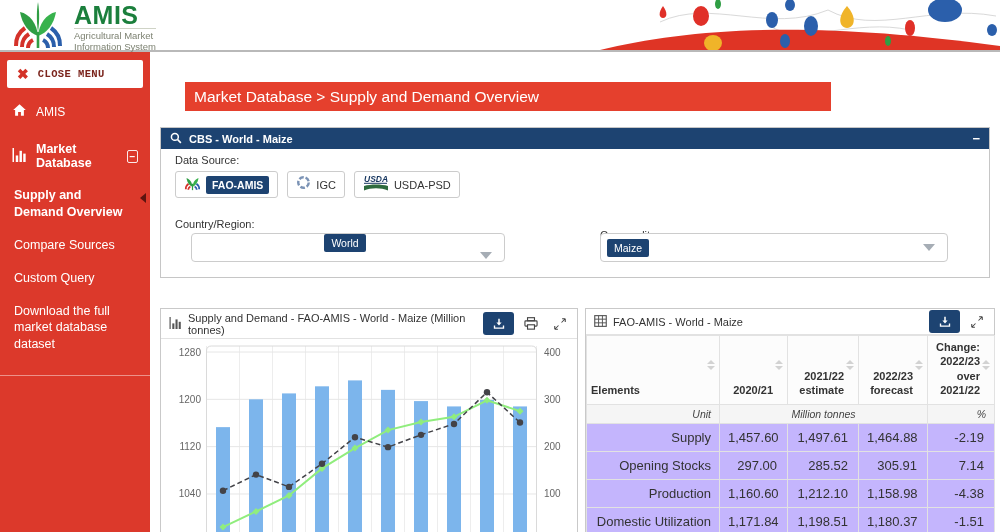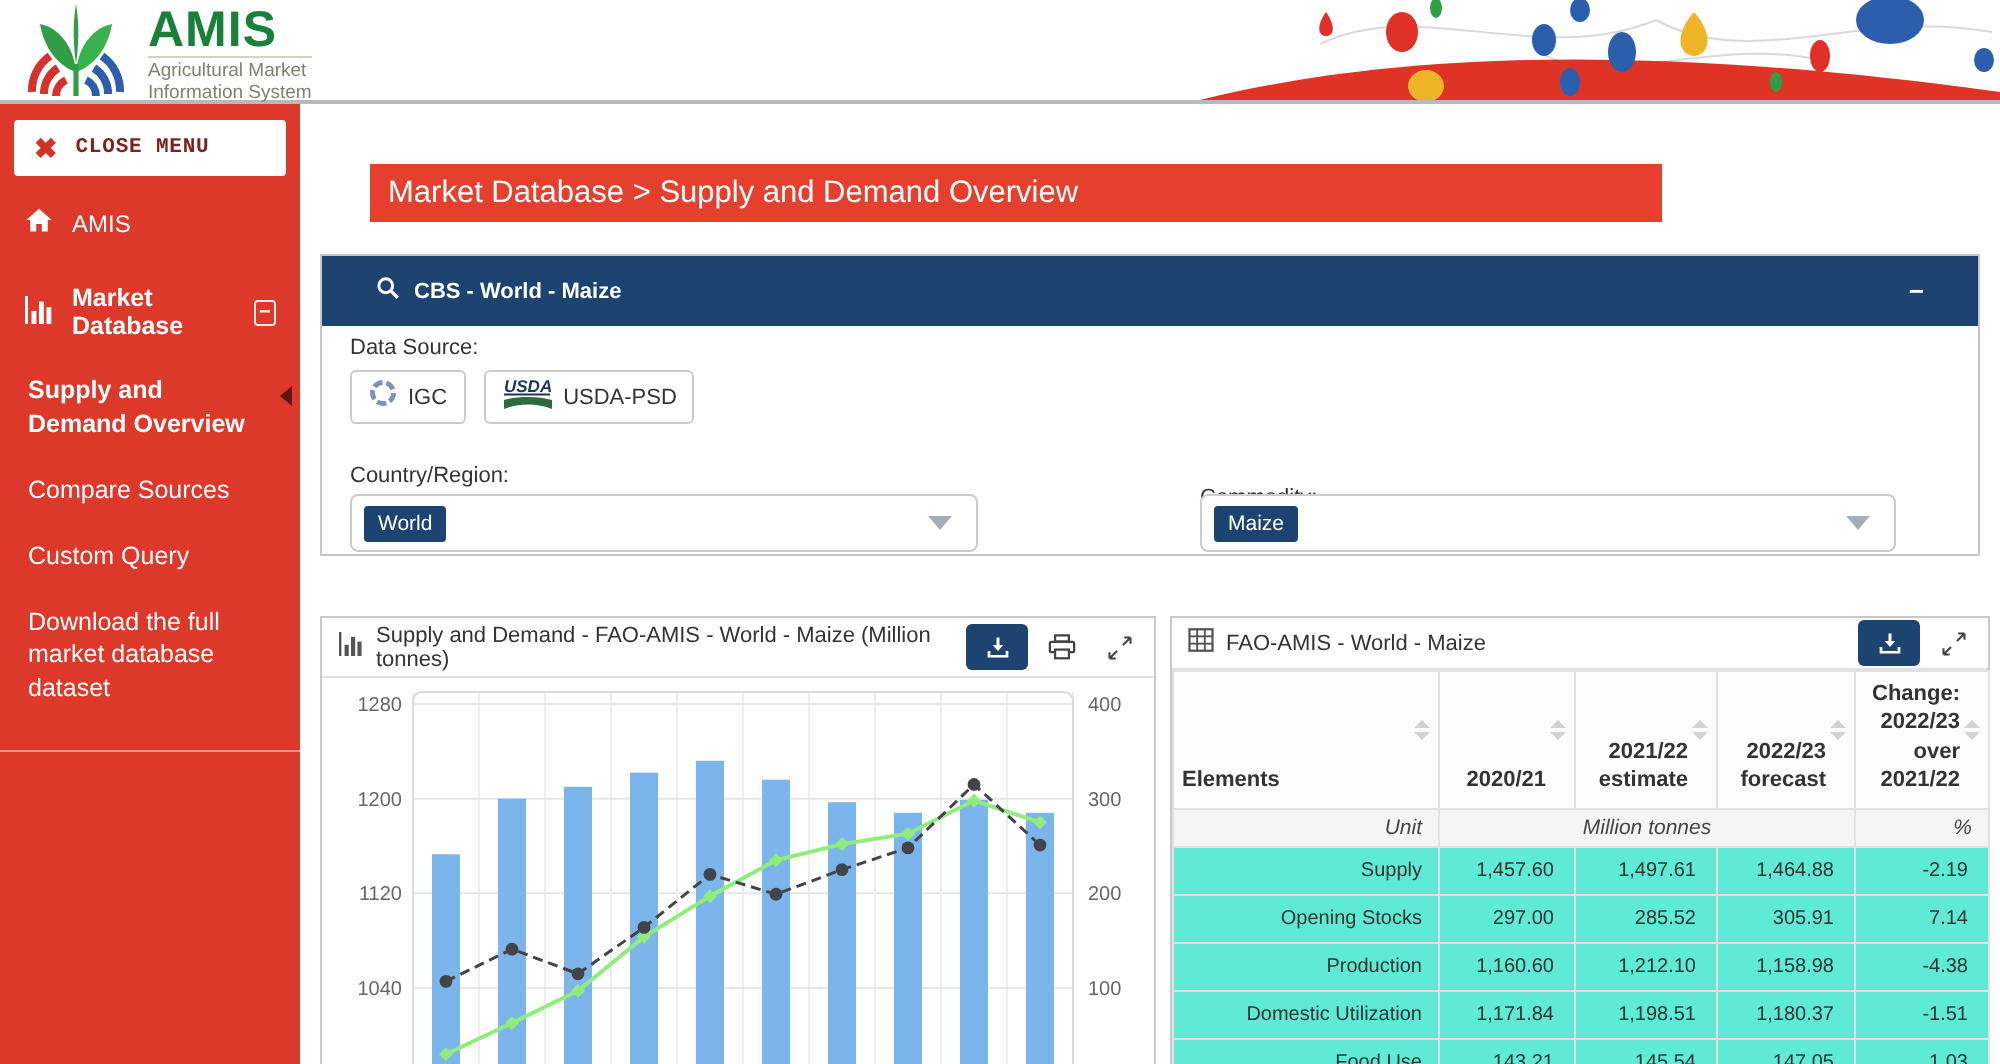--- a/index.html
+++ b/index.html
@@ -25,33 +25,33 @@
   .sub-item { padding:8px 10px 8px 14px; font-size:12.5px; line-height:1.35; cursor:pointer; position:relative; }
   .sub-item.active { font-weight:bold; }
   .tri-left { position:absolute; right:4px; top:14px; width:0; height:0; border-top:5px solid transparent; border-bottom:5px solid transparent; border-right:6px solid #5e1410; }
   .side-divider { border:none; border-top:1px solid rgba(255,255,255,.45); margin:14px 0 0 0; }
 
   
   .breadcrumb { position:absolute; left:185px; top:82px; width:646px; height:29px; background:#e5402d; color:#fff; font-size:15.5px; line-height:29px; padding-left:9px; }
 
   
   .cbs-panel { position:absolute; left:160px; top:127px; width:830px; height:151px; border:1px solid #c6c6c6; background:#fff; }
-  .cbs-header { height:35px; background:#1d4371; display:flex; align-items:center; gap:7px; padding:0 27px; color:#fff; }
+  .cbs-header { height:21px; background:#1d4371; display:flex; align-items:center; gap:7px; padding:0 9px; color:#fff; }
   .cbs-title { font-size:11px; font-weight:bold; }
   .cbs-minus { margin-left:auto; color:#fff; font-weight:bold; font-size:13px; cursor:pointer; line-height:10px; }
   .cbs-body { position:relative; height:128px; }
   .ds-label, .sel-label { position:absolute; font-size:11px; color:#333; }
   .ds-label { left:14px; top:5px; }
   .ds-row { position:absolute; left:14px; top:22px; display:flex; gap:9px; }
   .ds-btn { height:27px; border:1px solid #ccc; border-radius:3px; background:#fff; display:flex; align-items:center; gap:5px; padding:0 8px; cursor:pointer; }
   .ds-pill { background:#1d4371; color:#fff; font-size:10.5px; font-weight:bold; padding:3px 6px; border-radius:2px; }
   .ds-txt { font-size:11px; color:#333; }
   .sel-label.c1 { left:14px; top:69px; } .sel-label.c2 { left:439px; top:80px; }
   .select-box { position:absolute; top:84px; height:29px; border:1px solid #ccc; border-radius:4px; background:#fff; display:flex; align-items:center; padding:0 12px 0 6px; cursor:pointer; }
-  .select-box.b1 { left:14px; width:314px; } .select-box.b2 { left:439px; width:348px; }
+  .select-box.b1 { left:30px; width:314px;flex-direction:column; } .select-box.b2 { left:439px; width:348px; }
   .tag-pill { background:#1d4371; color:#fff; font-size:10.5px; padding:3px 7px; border-radius:2px; }
   .caret { margin-left:auto; width:0; height:0; border-left:6px solid transparent; border-right:6px solid transparent; border-top:7px solid #a6adb5; }
 
   
   .panel { position:absolute; top:308px; border:1px solid #c9c9c9; background:#fff; }
   .chart-panel { left:160px; width:418px; height:260px; }
   .table-panel { left:585px; width:410px; height:300px; }
   .panel-header { display:flex; align-items:center; gap:6px; padding:0 5px 0 8px; border-bottom:1px solid #e2e2e2; }
   .chart-panel .panel-header { height:30px; }
   .table-panel .panel-header { height:26px; }
@@ -65,21 +65,21 @@
   table.sd { border-collapse:collapse; width:408px; table-layout:fixed; }
   table.sd th, table.sd td { border:1px solid #e2e2e2;text-align:right; }
   table.sd col.c0{width:133px;} table.sd col.c1{width:68px;} table.sd col.c2{width:71px;} table.sd col.c3{width:69px;} table.sd col.c4{width:67px;}
   th.hcell { position:relative; height:58px; vertical-align:bottom; font-size:11px; font-weight:bold; color:#333; background:#fcfcfc; padding:4px 14px 7px 7px; text-align:right; line-height:1.3; }
   th.hcell.first { text-align:left; padding-left:4px; }
   .sort { position:absolute; right:4px; top:24px; display:flex; flex-direction:column; gap:2px; }
   .sort i { display:block; width:0; height:0; border-left:4px solid transparent; border-right:4px solid transparent; }
   .sort .up { border-bottom:4px solid #d2d2d2; } .sort .dn { border-top:4px solid #d2d2d2; }
   tr.unit td { background:#f5f5f5; font-style:italic; font-size:10.5px; color:#444; padding:3px 8px; }
   tr.unit td.mid { text-align:center; } tr.unit td.pct { text-align:right; }
-  tbody.data td { font-size:10px; color:#333; padding:6px 8px; background:#5eead4; }
+  tbody.data td { font-size:13px; color:#333; padding:6px 8px; background:#c4b5fd; }
   tbody.data td.num { text-align:right; padding-right:10px; }
 </style>
 </head>
 <body>
 
 <div id="app">
 
   <div class="top-header">
     <div class="logo-wrap">
       <span>
@@ -178,20 +178,34 @@
             <circle cx="6.5" cy="6.5" r="4.6" fill="none" stroke="#fff" stroke-width="2"></circle>
             <line x1="10.2" y1="10.2" x2="14.5" y2="14.5" stroke="#fff" stroke-width="2.2"></line>
           </svg>
       </span>
       <span class="cbs-title">CBS - World - Maize</span>
       <span class="cbs-minus">−</span>
     </div>
     <div class="cbs-body">
       <div class="ds-label">Data Source:</div>
       <div class="ds-row">
+        <div class="ds-btn">
+          <span>
+            <svg width="17" height="16" viewBox="0 0 56 47">
+              <path d="M6,44 A21,21 0 0 1 15,26" fill="none" stroke="#d4322a" stroke-width="6"></path>
+              <path d="M14,46 A13,13 0 0 1 21,35" fill="none" stroke="#d4322a" stroke-width="6"></path>
+              <path d="M50,44 A21,21 0 0 0 41,26" fill="none" stroke="#2b5fab" stroke-width="6"></path>
+              <path d="M42,46 A13,13 0 0 0 35,35" fill="none" stroke="#2b5fab" stroke-width="6"></path>
+              <path d="M28,36 C26,20 19,10 8,8 C11,24 19,33 28,36 Z" fill="#2f9e44"></path>
+              <path d="M28,36 C30,20 37,10 48,8 C45,24 37,33 28,36 Z" fill="#38b24d"></path>
+              <rect x="26" y="26" width="4" height="21" fill="#2f9e44"></rect>
+            </svg>
+          </span>
+          <span class="ds-pill">FAO-AMIS</span>
+        </div>
         <div class="ds-btn">
           <span>
             <svg width="15" height="15" viewBox="0 0 16 16">
                 <circle cx="8" cy="8" r="5.6" fill="none" stroke="#7b93b5" stroke-width="2.6" stroke-dasharray="5 2"></circle>
               </svg>
           </span>
           <span class="ds-txt">IGC</span>
         </div>
         <div class="ds-btn">
           <span>

